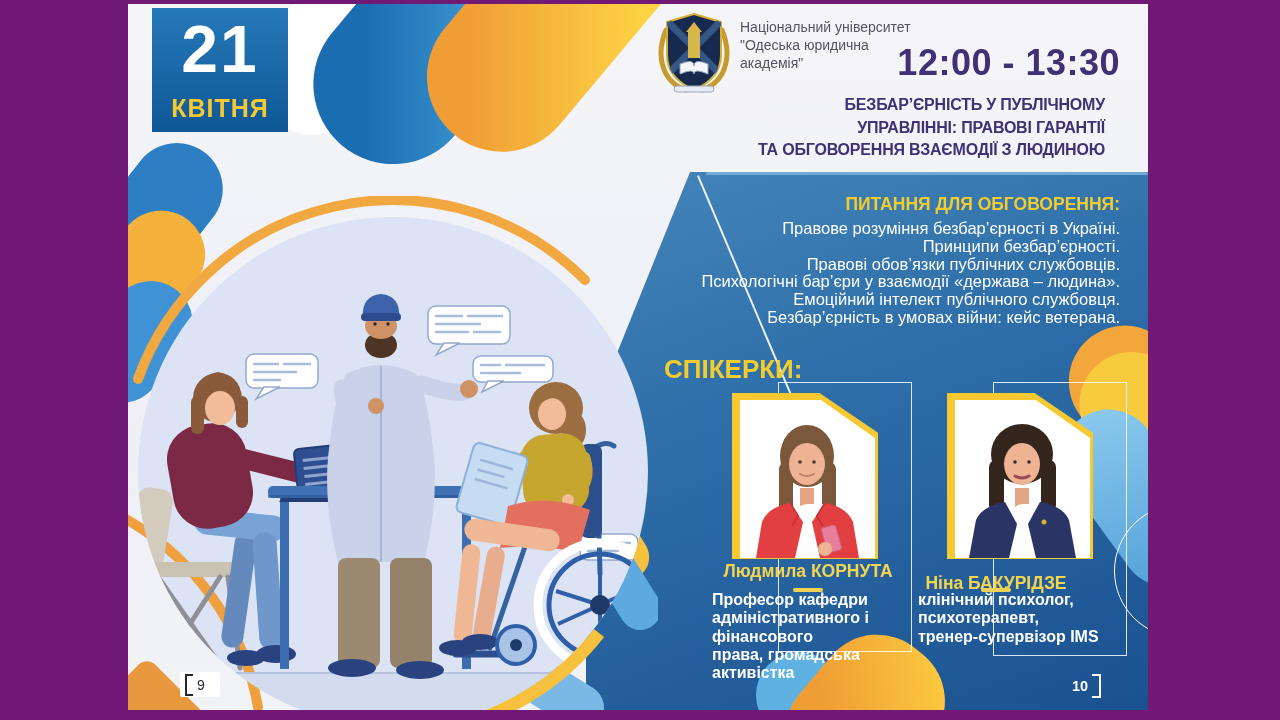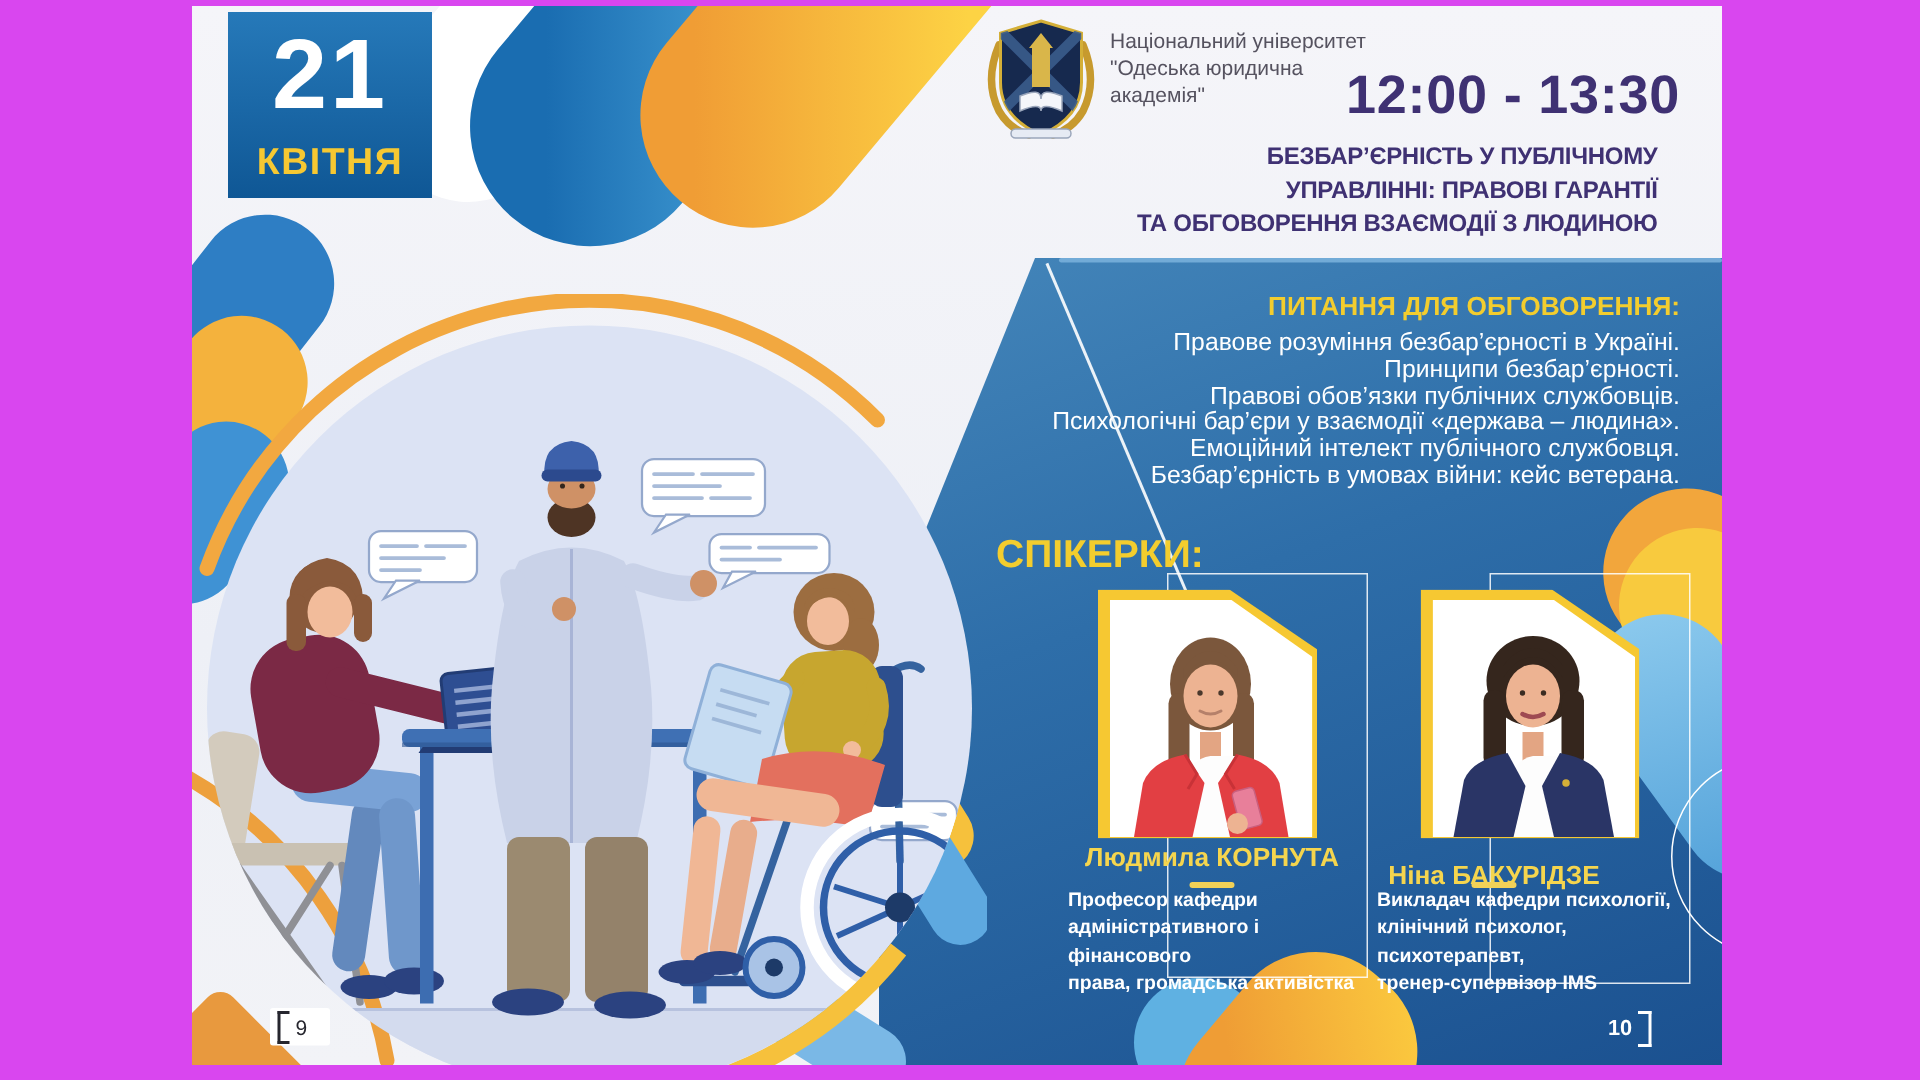--- a/index.html
+++ b/index.html
@@ -1,16 +1,16 @@
 <!DOCTYPE html>
 <html><head>
 <meta charset="utf-8">
 <style>
   html,body{margin:0;padding:0;background:#000;}
-  #stage{position:relative;width:1280px;height:720px;background:#d946ef;overflow:hidden;
+  #stage{position:relative;width:1280px;height:720px;background:#701a75;overflow:hidden;
          font-family:"Liberation Sans",sans-serif;}
   .abs{position:absolute;}
   #poster{position:absolute;left:128px;top:4px;width:1020px;height:706px;overflow:hidden;
           background:linear-gradient(180deg,#f5f5f9 0%,#eef0f6 60%,#f2f3f7 100%);}
 
   
   .pill{position:absolute;border-radius:999px;}
   #pill-white{left:150px;top:-60px;width:120px;height:200px;background:#ffffff;transform:rotate(40deg);}
   #pill-blue-top{left:240px;top:-150px;width:160px;height:330px;transform:rotate(40deg);
     background:linear-gradient(230deg,#55b3e6 15%,#1a6db1 75%);}
@@ -67,21 +67,21 @@
   .photo{background:#ffffff;z-index:6;overflow:hidden;
     clip-path:polygon(0 0,60% 0,100% 24%,100% 100%,0 100%);}
   #card1-photo{left:612px;top:396px;width:135px;height:158px;}
   #card2-photo{left:827px;top:396px;width:135px;height:158px;}
   .speaker-name{font-size:17.5px;font-weight:bold;color:#f5d54e;text-align:center;z-index:6;white-space:nowrap;}
   #card1-name{left:592px;top:557px;width:176px;}
   #card2-name{left:780px;top:569px;width:176px;}
   .name-dash{width:30px;height:4px;border-radius:2px;background:#f2d157;z-index:6;}
   #card1-dash{left:665px;top:584px;}
   #card2-dash{left:853px;top:584px;}
-  .speaker-role{font-size:13px;font-weight:bold;color:#ffffff;line-height:18.3px;z-index:6;}
+  .speaker-role{font-size:16px;font-weight:bold;color:#ffffff;line-height:18.3px;z-index:6;}
   .speaker-role span{display:block;}
   #card1-role{left:584px;top:587px;width:210px;}
   #card2-role{left:790px;top:587px;width:220px;}
 
   
   #page-left{left:52px;top:668px;width:40px;height:25px;background:#fff;border-radius:2px;
     display:flex;align-items:center;gap:4px;padding-left:5px;box-sizing:border-box;
     color:#26262e;font-size:14px;z-index:8;}
   .bracket-l{display:inline-block;width:6px;height:18px;border:2px solid #26262e;border-right:none;}
   #page-right{left:944px;top:670px;display:flex;align-items:center;gap:4px;color:#fff;
@@ -376,21 +376,20 @@
     <div class="abs speaker-role" id="card1-role">
       <span>Професор кафедри</span>
       <span>адміністративного і фінансового</span>
       <span>права, громадська активістка</span>
       <span></span>
     </div>
 
     <div class="abs speaker-name" id="card2-name">Ніна БАКУРІДЗЕ</div>
     <div class="abs name-dash" id="card2-dash"></div>
     <div class="abs speaker-role" id="card2-role">
-      <span>Викладач кафедри психології,</span>
       <span>клінічний психолог,</span>
       <span>психотерапевт,</span>
       <span>тренер-супервізор IMS</span>
     </div>
 
     <div class="abs" id="page-left">
       <span class="bracket-l"></span>
       <span>9</span>
     </div>
     <div class="abs" id="page-right">

